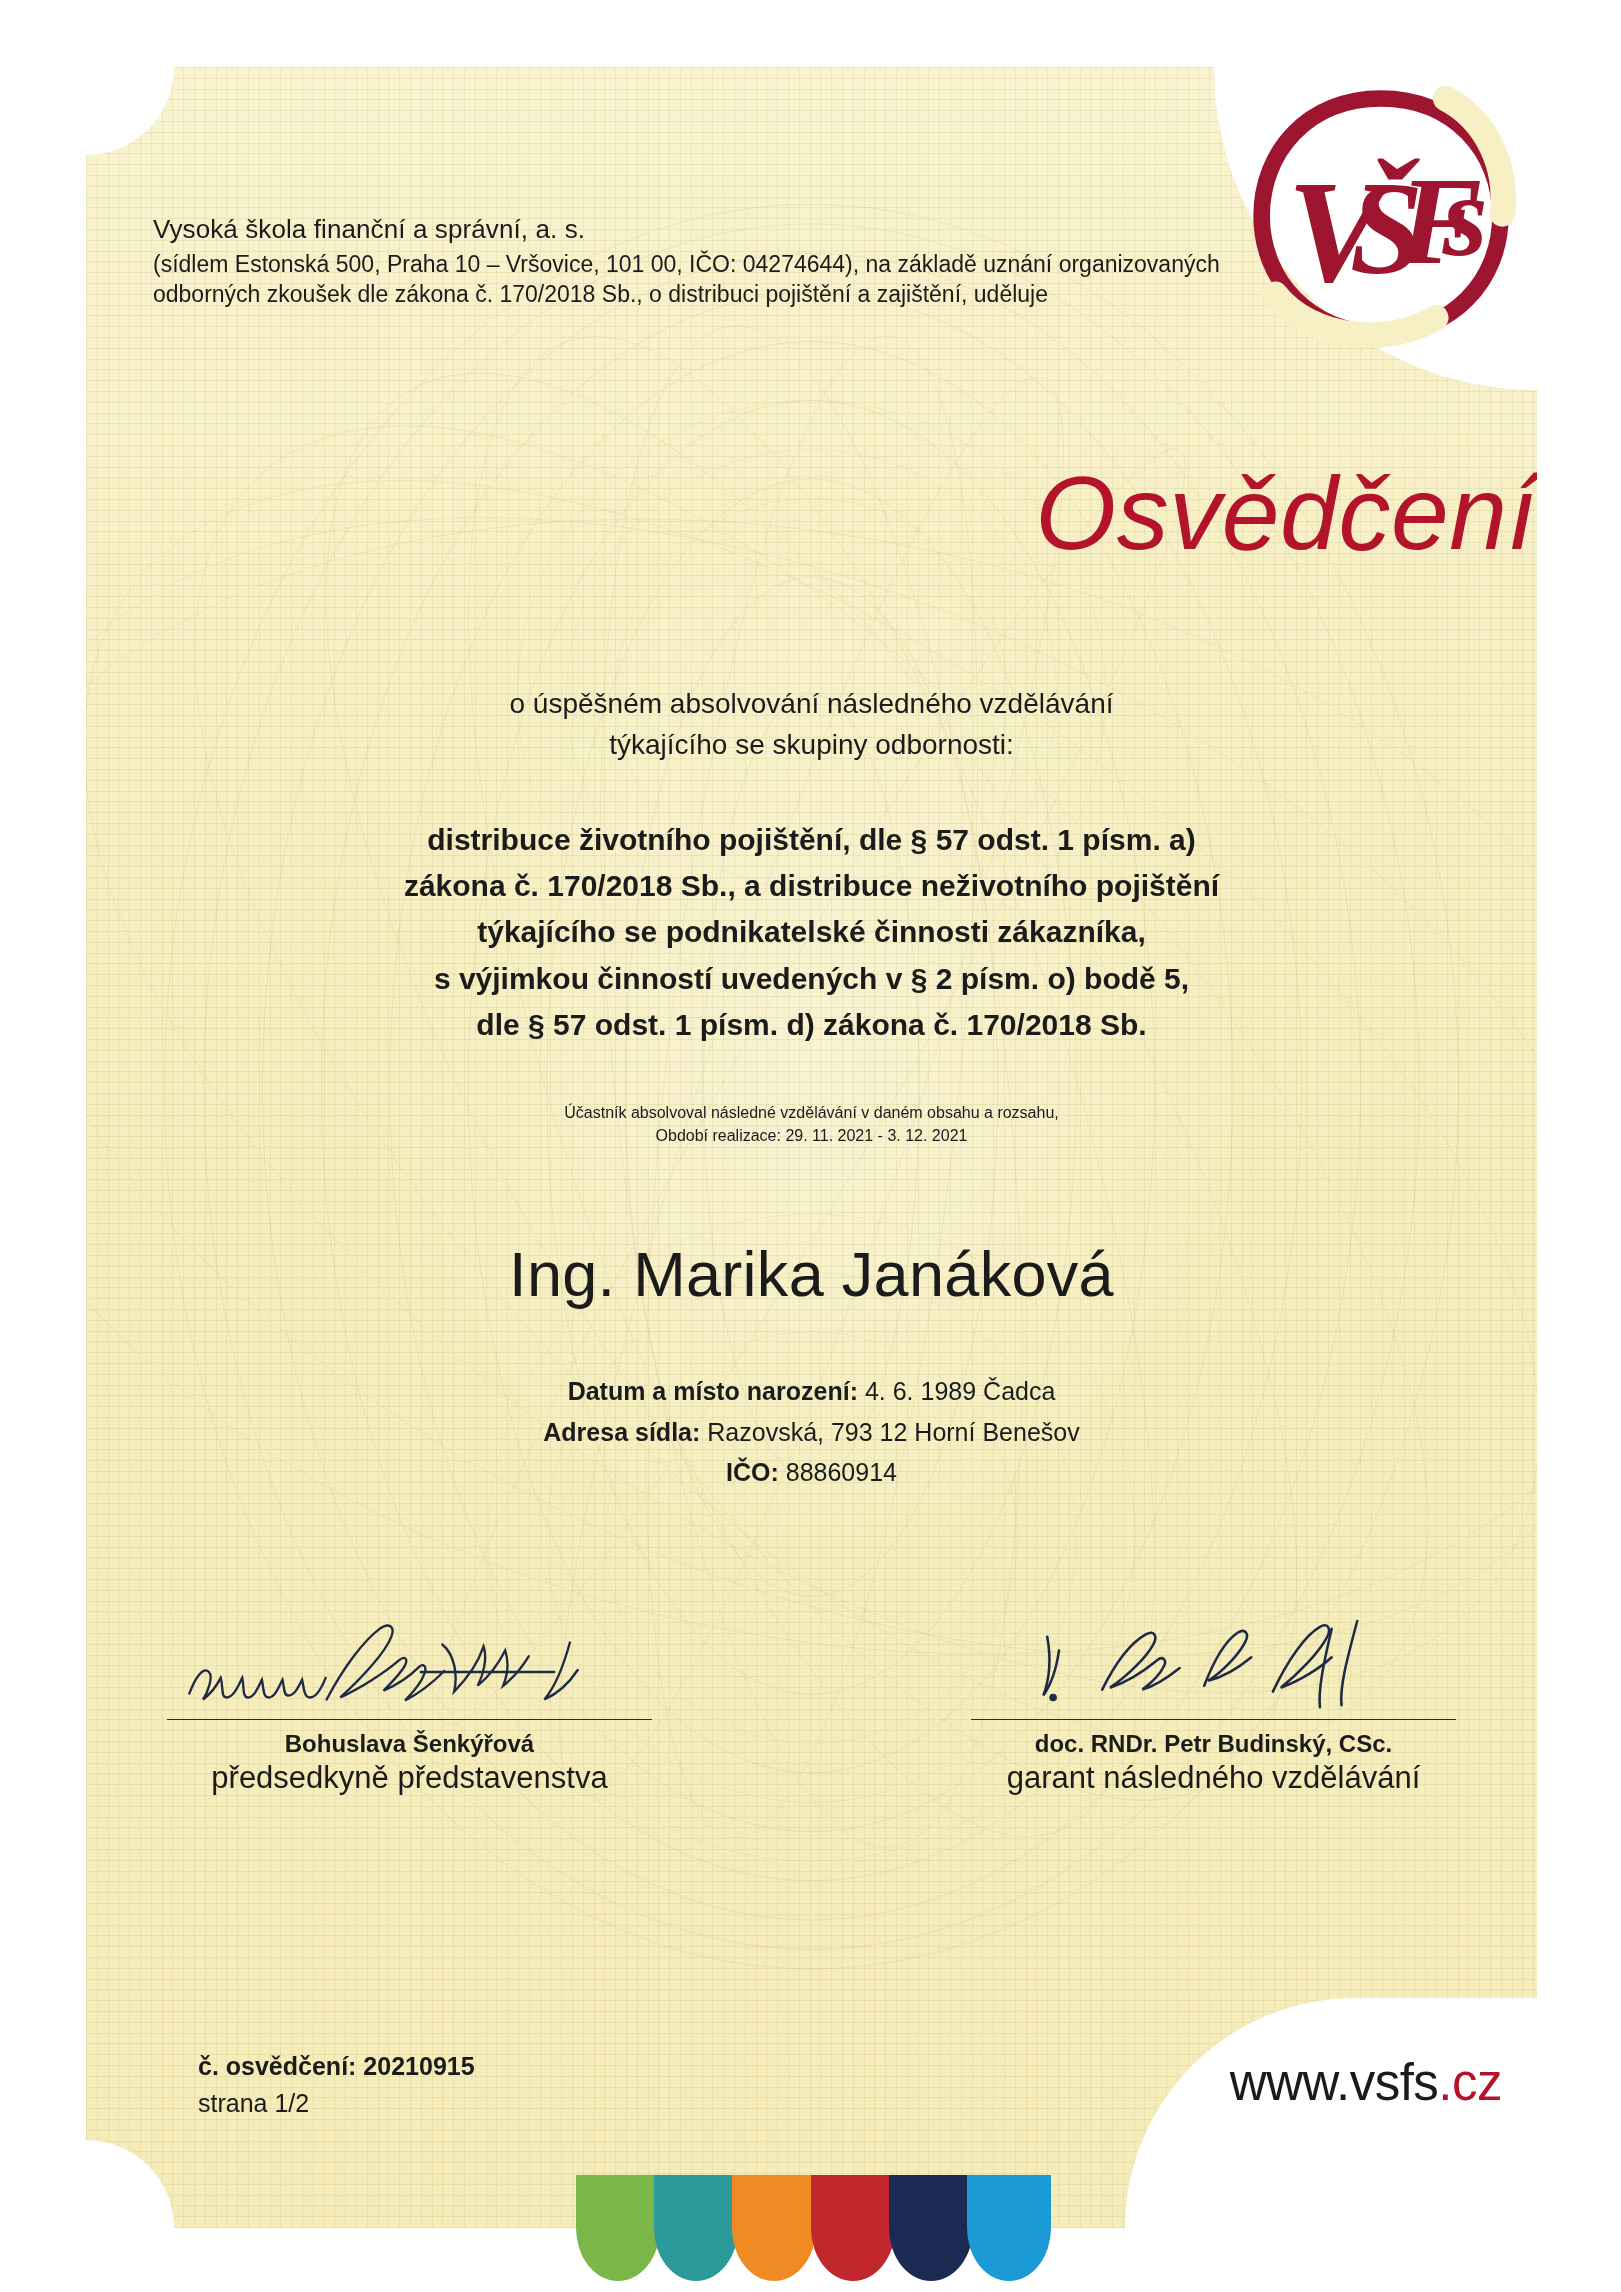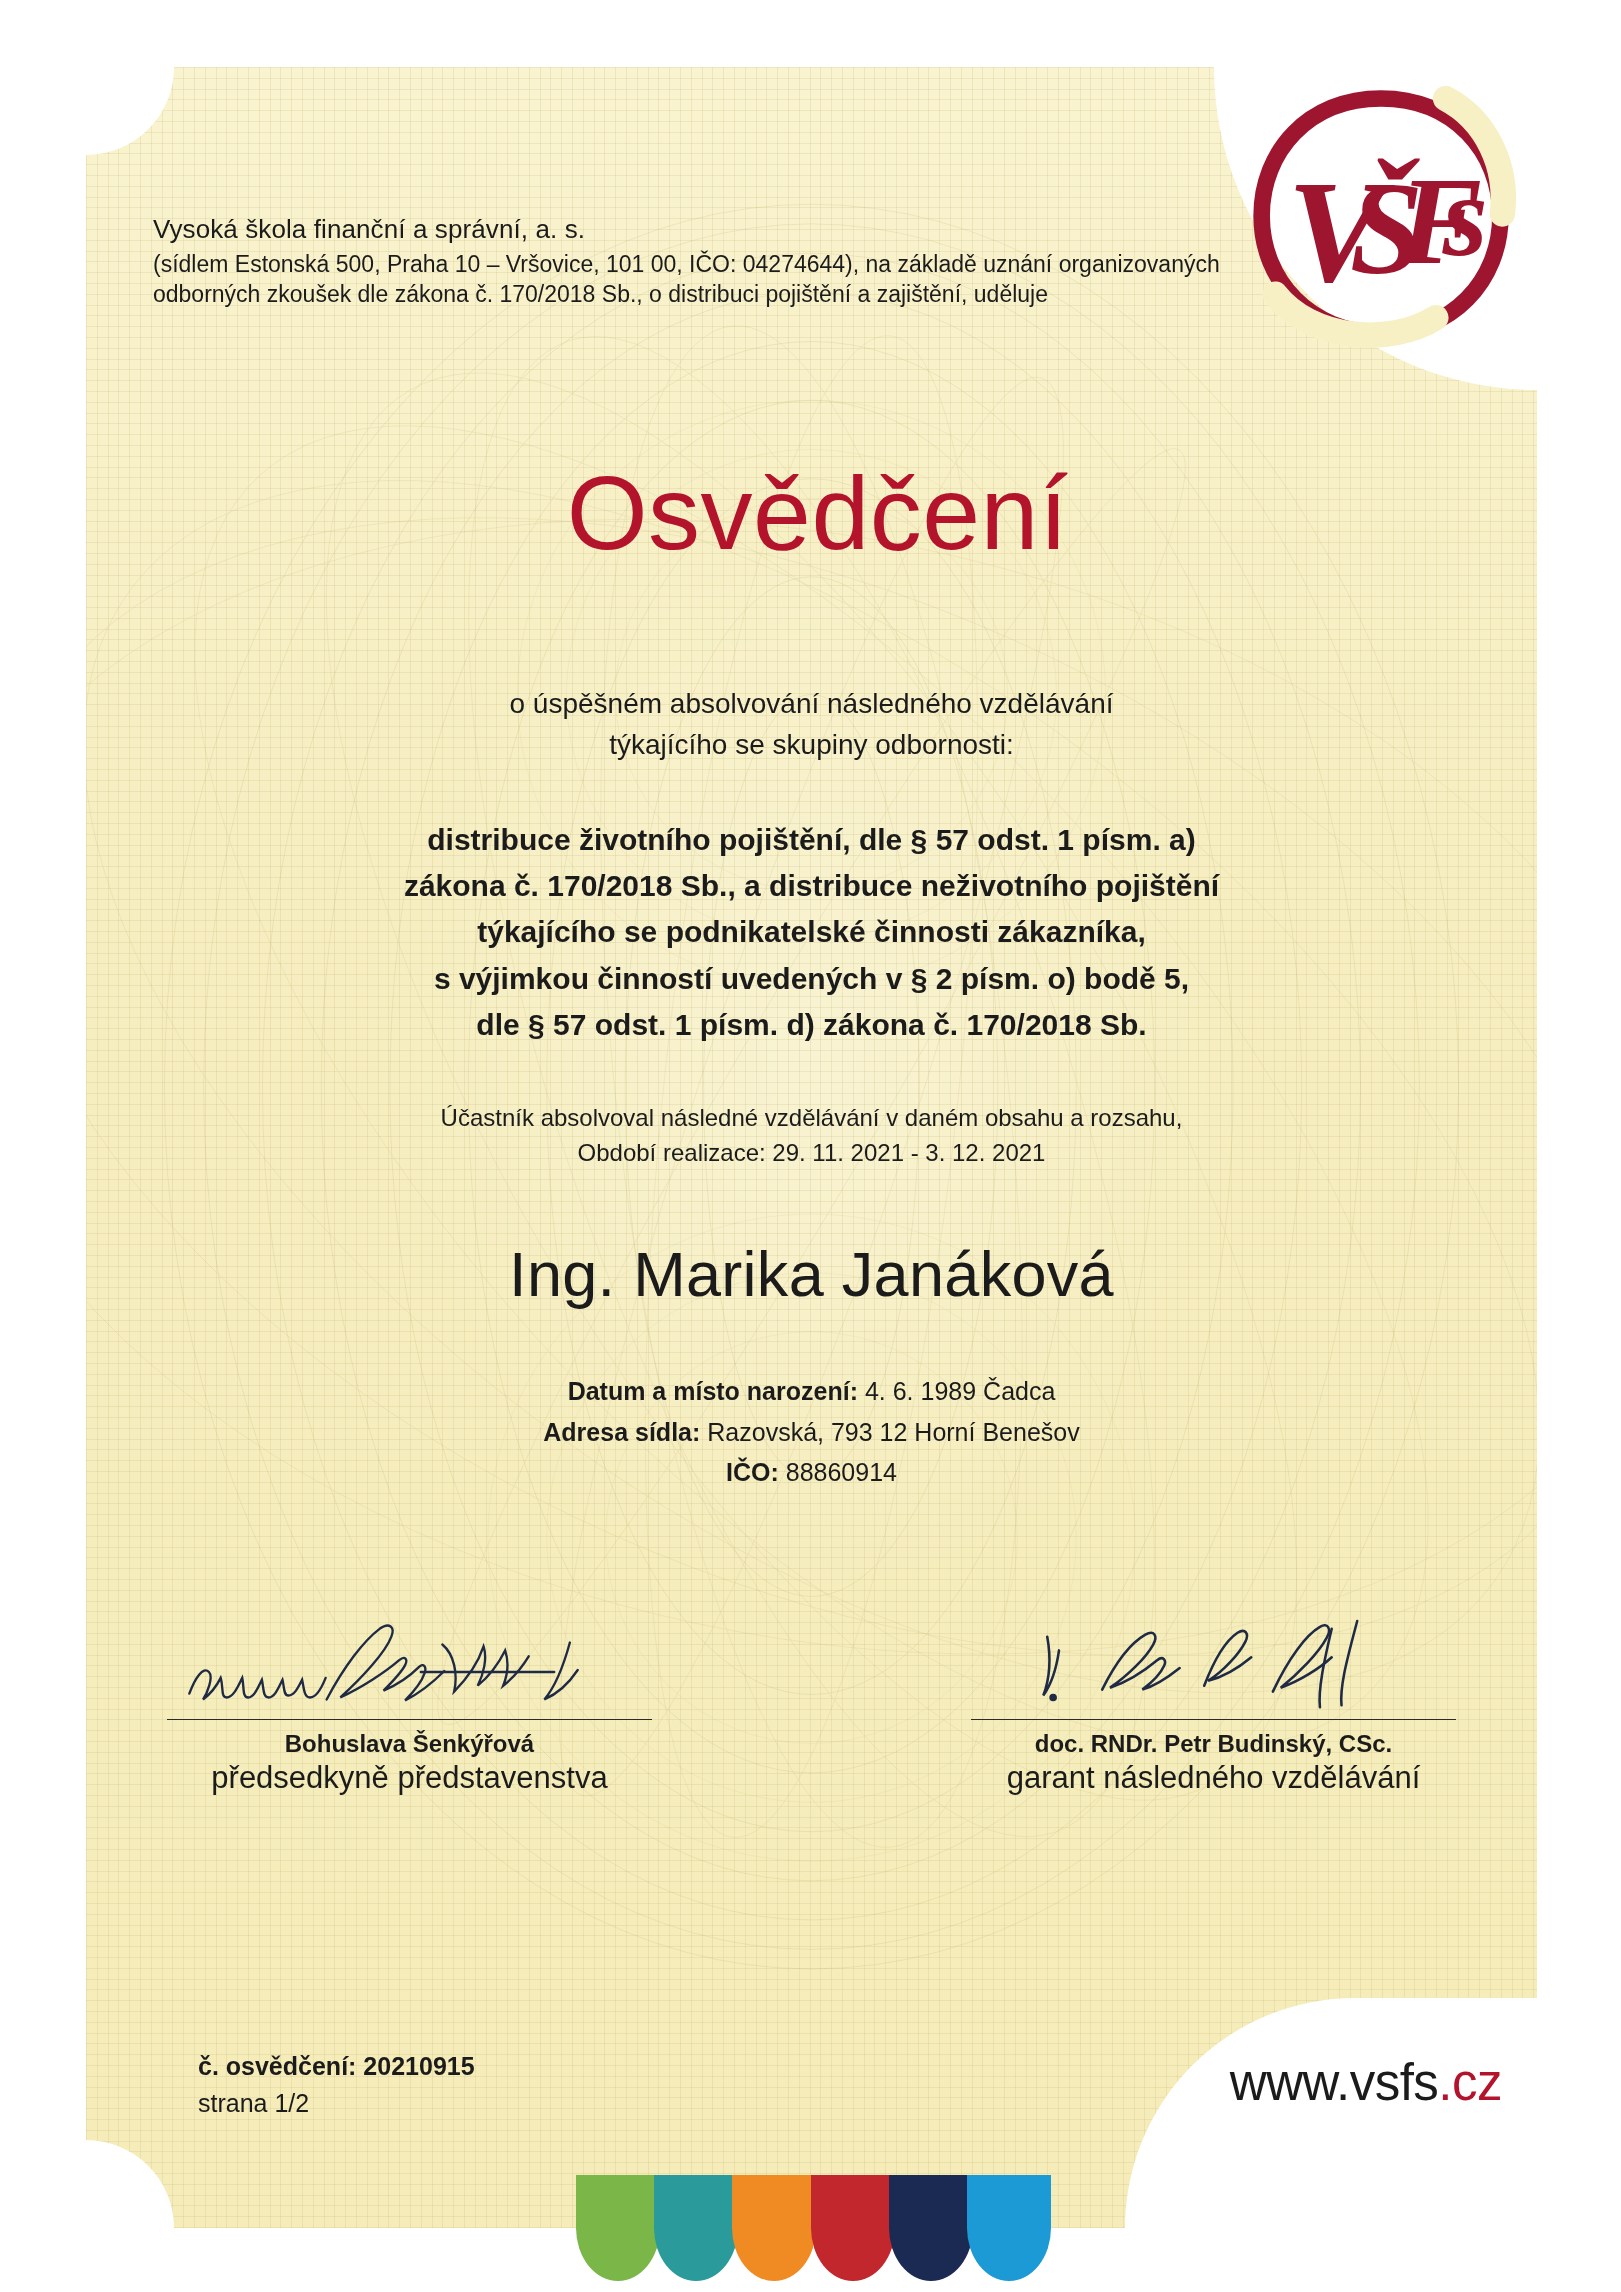--- a/index.html
+++ b/index.html
@@ -94,25 +94,26 @@
   .issuer .body {
     font-size: 23px;
     line-height: 1.33;
   }
 
   
   .title {
     position: absolute;
     left: 12px; right: 0;
     top: 387px;
-    text-align: center;
+    text-align: right;
     font-size: 104px;
     color: #b3142b;
     letter-spacing: 0.5px;
     font-weight: normal;
+    font-style: italic;
   }
 
   
   .intro {
     position: absolute;
     left: 0; right: 0;
     top: 617px;
     text-align: center;
     font-size: 28px;
     line-height: 1.45;
@@ -128,21 +129,21 @@
     font-weight: bold;
     line-height: 1.54;
   }
 
   
   .note {
     position: absolute;
     left: 0; right: 0;
     top: 1034px;
     text-align: center;
-    font-size: 24px;
+    font-size: 16px;
     line-height: 1.44;
   }
 
   
   .recipient {
     position: absolute;
     left: 0; right: 0;
     top: 1171px;
     text-align: center;
     font-size: 63px;

